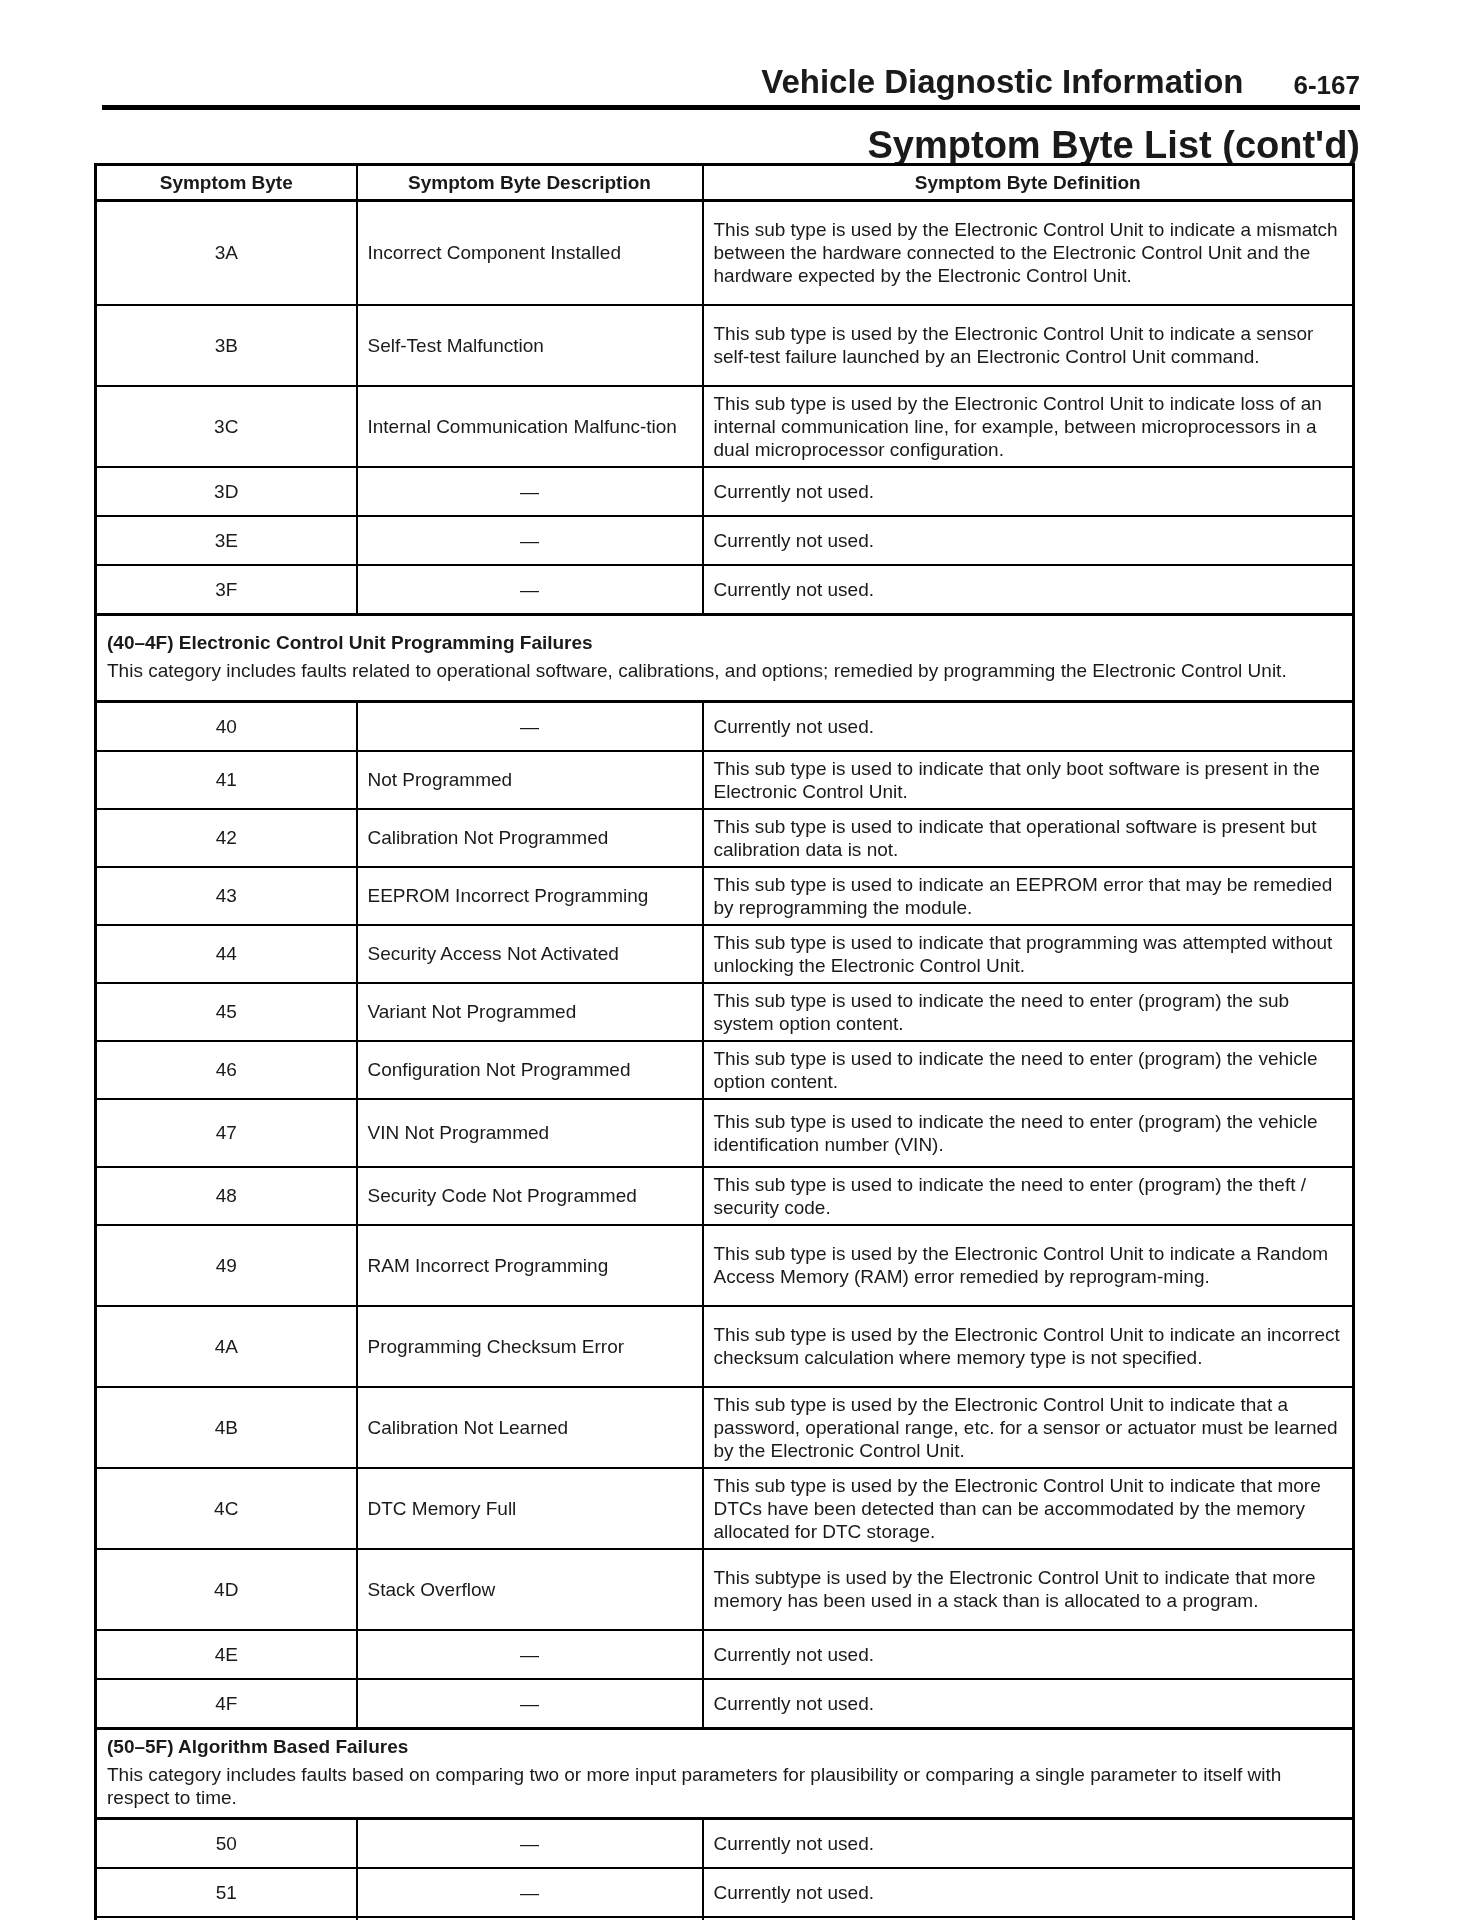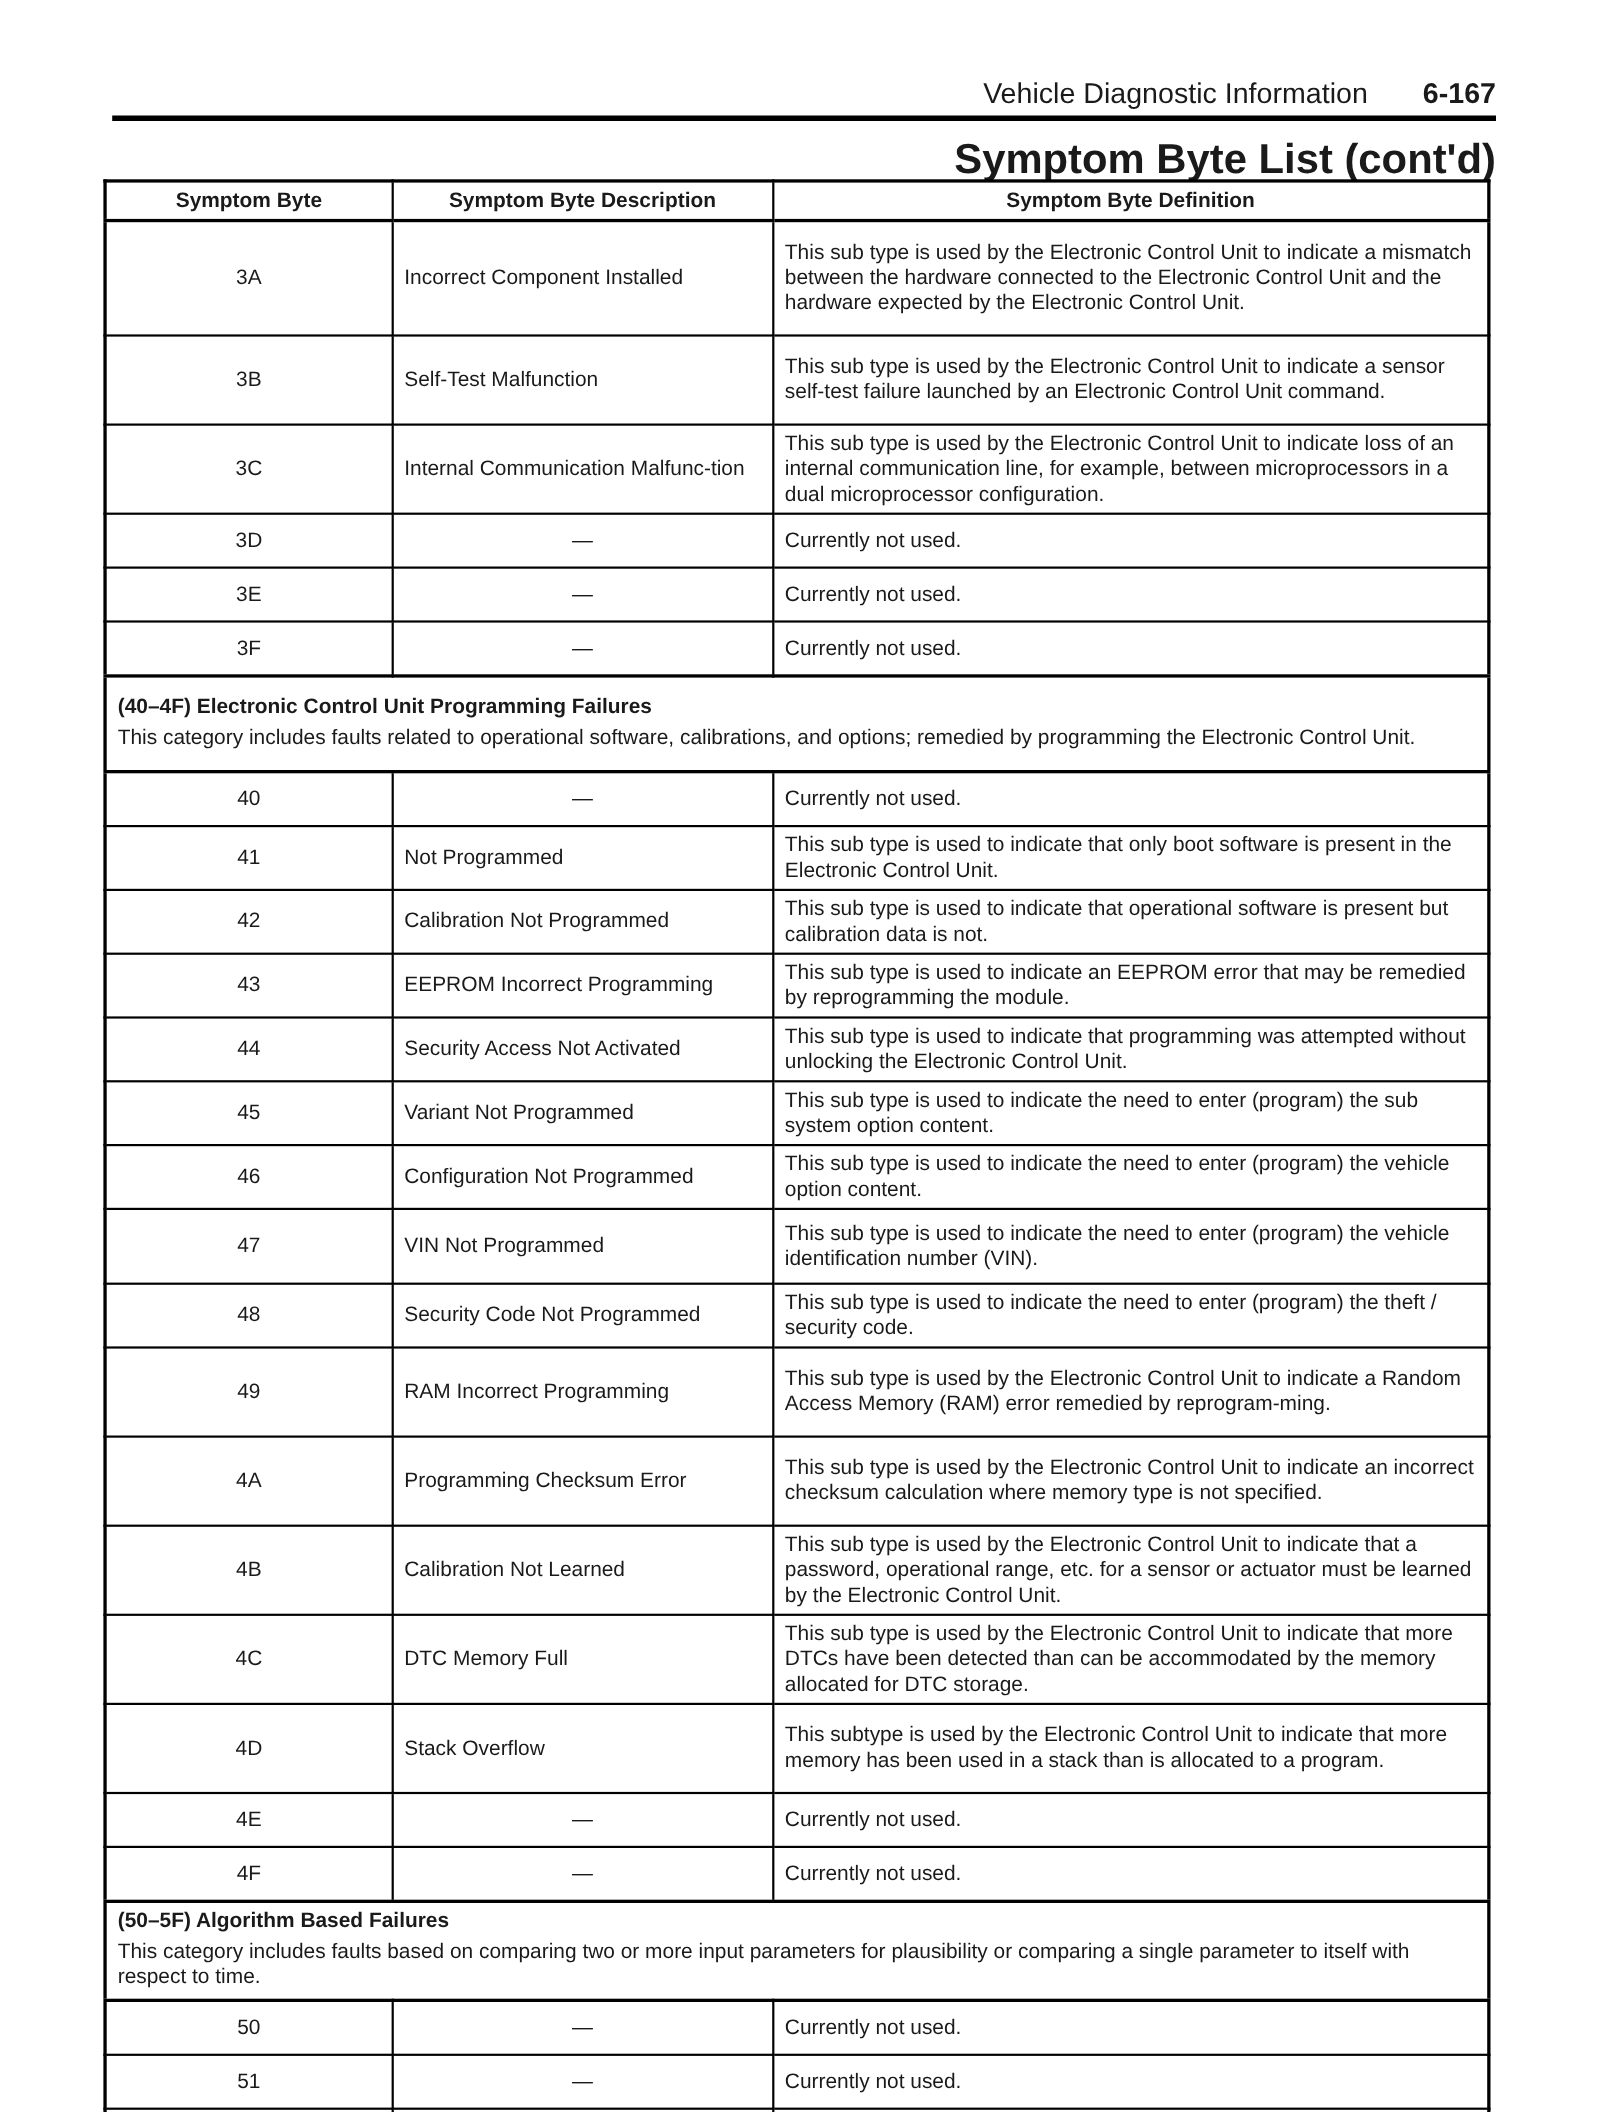--- a/index.html
+++ b/index.html
@@ -4,21 +4,21 @@
 <style>
   * { box-sizing: border-box; margin: 0; padding: 0; }
   html, body { width: 1464px; height: 1920px; background: #ffffff; }
   body { position: relative; font-family: "Liberation Sans", sans-serif; color: #1a1a1a; overflow: hidden; }
 
   .running-head {
     position: absolute; left: 102px; top: 70px; width: 1258px; height: 40px;
     border-bottom: 5px solid #000;
     display: flex; justify-content: flex-end; align-items: flex-end; padding-bottom: 4px;
   }
-  .running-head .section { font-weight: normal; font-size: 26px; margin-right: 50px; }
+  .running-head .section { font-weight: bold; font-size: 33px; margin-right: 50px; }
   .running-head .page-no { font-weight: bold; font-size: 26px; }
 
   .table-title {
     position: absolute; left: 102px; width: 1258px; top: 124px;
     text-align: right; font-weight: bold; font-size: 38px;
   }
 
   table.sbl {
     position: absolute; left: 94px; top: 163px; width: 1258px;
     border-collapse: collapse; border: 3px solid #000;

